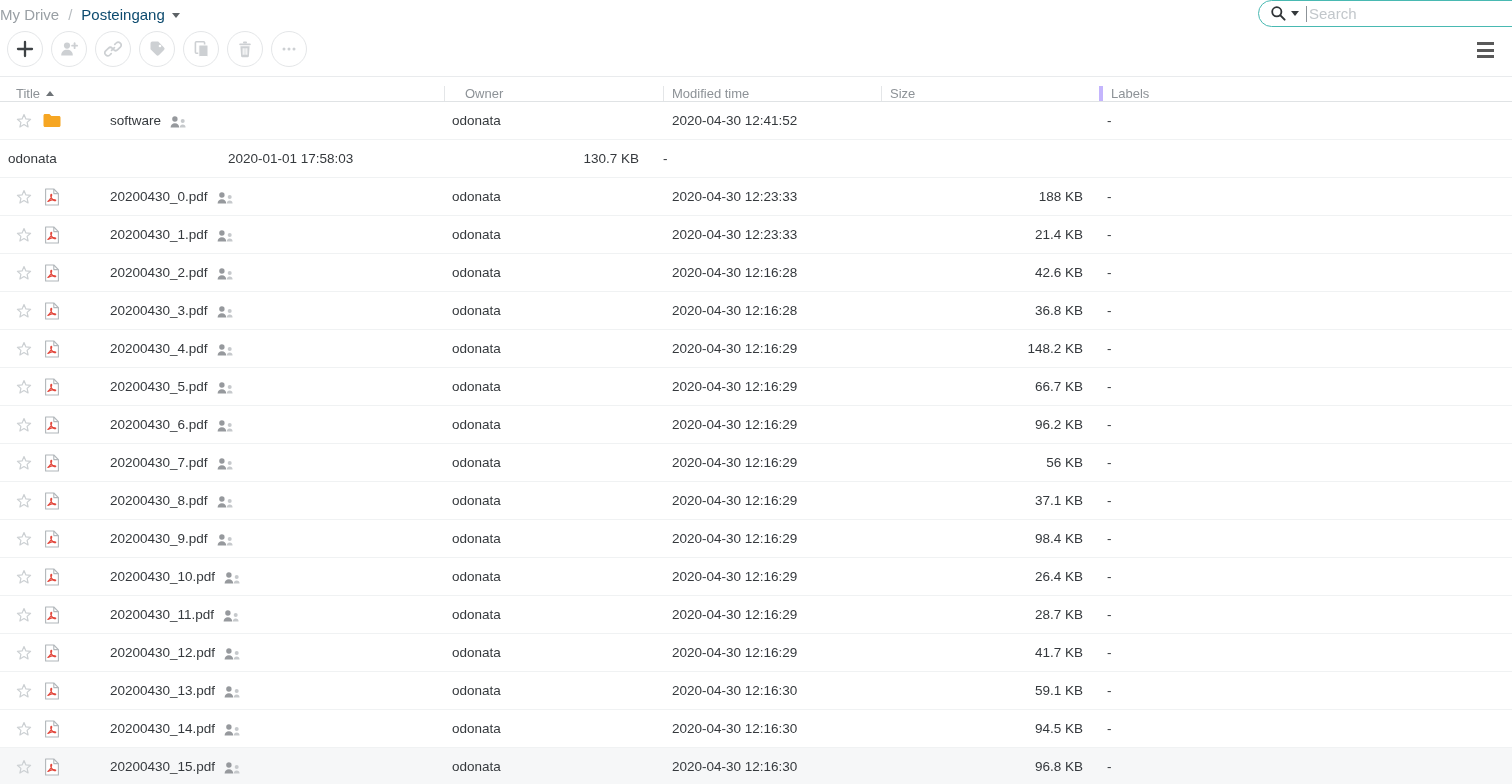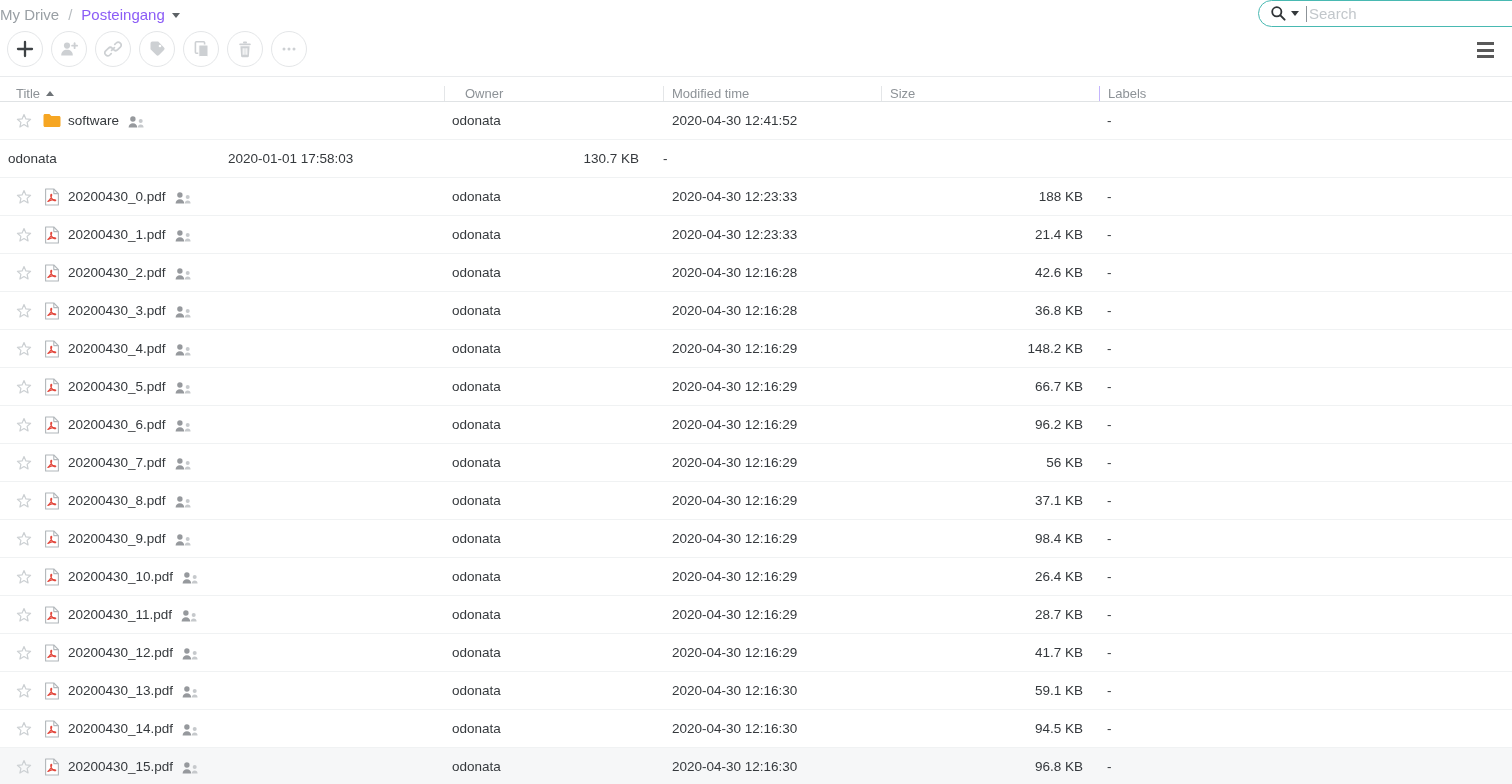--- a/index.html
+++ b/index.html
@@ -5,21 +5,21 @@
   * { margin:0; padding:0; box-sizing:border-box; }
   html,body { width:1512px; height:784px; overflow:hidden; background:#fff;
               font-family:"Liberation Sans","DejaVu Sans",sans-serif; }
   .app { position:relative; width:1512px; height:784px; background:#fff; }
 
   
   .breadcrumb { position:absolute; top:4px; left:0; display:flex; align-items:center;
                 font-size:15px; height:20px; }
   .crumb-parent { color:#9aa0a5; cursor:pointer; }
   .crumb-sep { color:#b8bdc1; margin:0 9px; }
-  .crumb-current { color:#8b5cf6; display:flex; align-items:center; cursor:pointer; }
+  .crumb-current { color:#0c4a6e; display:flex; align-items:center; cursor:pointer; }
   .crumb-caret { width:0; height:0; margin-left:7px; margin-top:2px;
                  border-left:4px solid transparent; border-right:4px solid transparent;
                  border-top:5px solid #5d6266; }
 
   
   .search-pill { position:absolute; top:0; left:1258px; width:274px; height:27px;
                  border:1.5px solid #49b9b2; border-radius:15px;
                  display:flex; align-items:center; padding-left:11px; background:#fff; }
   .search-trigger { display:flex; align-items:center; cursor:pointer; margin-right:7px; }
   .search-caret { width:0; height:0; margin-left:4px;
@@ -41,42 +41,42 @@
 
   
   .table-header { position:absolute; top:76px; left:0; width:1512px; height:26px;
                   border-top:1px solid #e9ebed; border-bottom:1px solid #e0e3e5;
                   display:flex; font-size:13px; color:#8d9297;align-items:flex-end; }
   .th { display:flex; align-items:center; padding-left:8px; cursor:pointer; }
   .th-title { width:444px; padding-left:16px; }
   .th-owner { width:219px; border-left:1px solid #e4e6e8;padding-left:20px; }
   .th-modified { width:218px; border-left:1px solid #e4e6e8; }
   .th-size { width:218px; border-left:1px solid #e4e6e8; }
-  .th-labels { flex:1; border-left:1px solid #c4b5fd; }
+  .th-labels { flex:1; border-left:4px solid #c4b5fd; }
   .sort-caret { width:0; height:0; margin-left:6px; margin-top:-1px;
                 border-left:4px solid transparent; border-right:4px solid transparent;
                 border-bottom:5px solid #6e7377; }
 
   
   .file-list { position:absolute; top:102px; left:0; width:1512px; }
   .row { display:flex; align-items:center; height:38px; border-bottom:1px solid #f0f2f3;
          font-size:13.5px; color:#35393d; cursor:pointer; background:#fff; }
   .row.highlighted { background:#f6f7f8; }
   .cell-title { width:444px; display:flex; align-items:center; padding-left:16px; }
   .cell-owner { width:219px; padding-left:8px; }
   .cell-modified { width:218px; padding-left:9px; }
   .cell-size { width:218px; text-align:right; padding-right:16px; }
   .cell-labels { flex:1; padding-left:8px; }
   .star-btn { width:16px; height:16px; margin-right:11px; display:flex; align-items:center; }
   .file-icon { width:18px; height:18px; margin-right:7px; display:flex;
                align-items:center; justify-content:center; }
   .row .icon-folder, .row .icon-pdf { display:none; }
   .row.folder .icon-folder { display:block; }
   .row.pdf .icon-pdf { display:block; }
-  .file-name { color:#35393d; }
+  .file-name { color:#35393d;margin-left:42px; }
   .shared-icon { margin-left:9px; display:flex; align-items:center; margin-top:2px; }
 </style>
 </head>
 <body>
 
 <div class="app">
 
   <div class="breadcrumb">
     <span class="crumb-parent">My Drive</span>
     <span class="crumb-sep">/</span>

